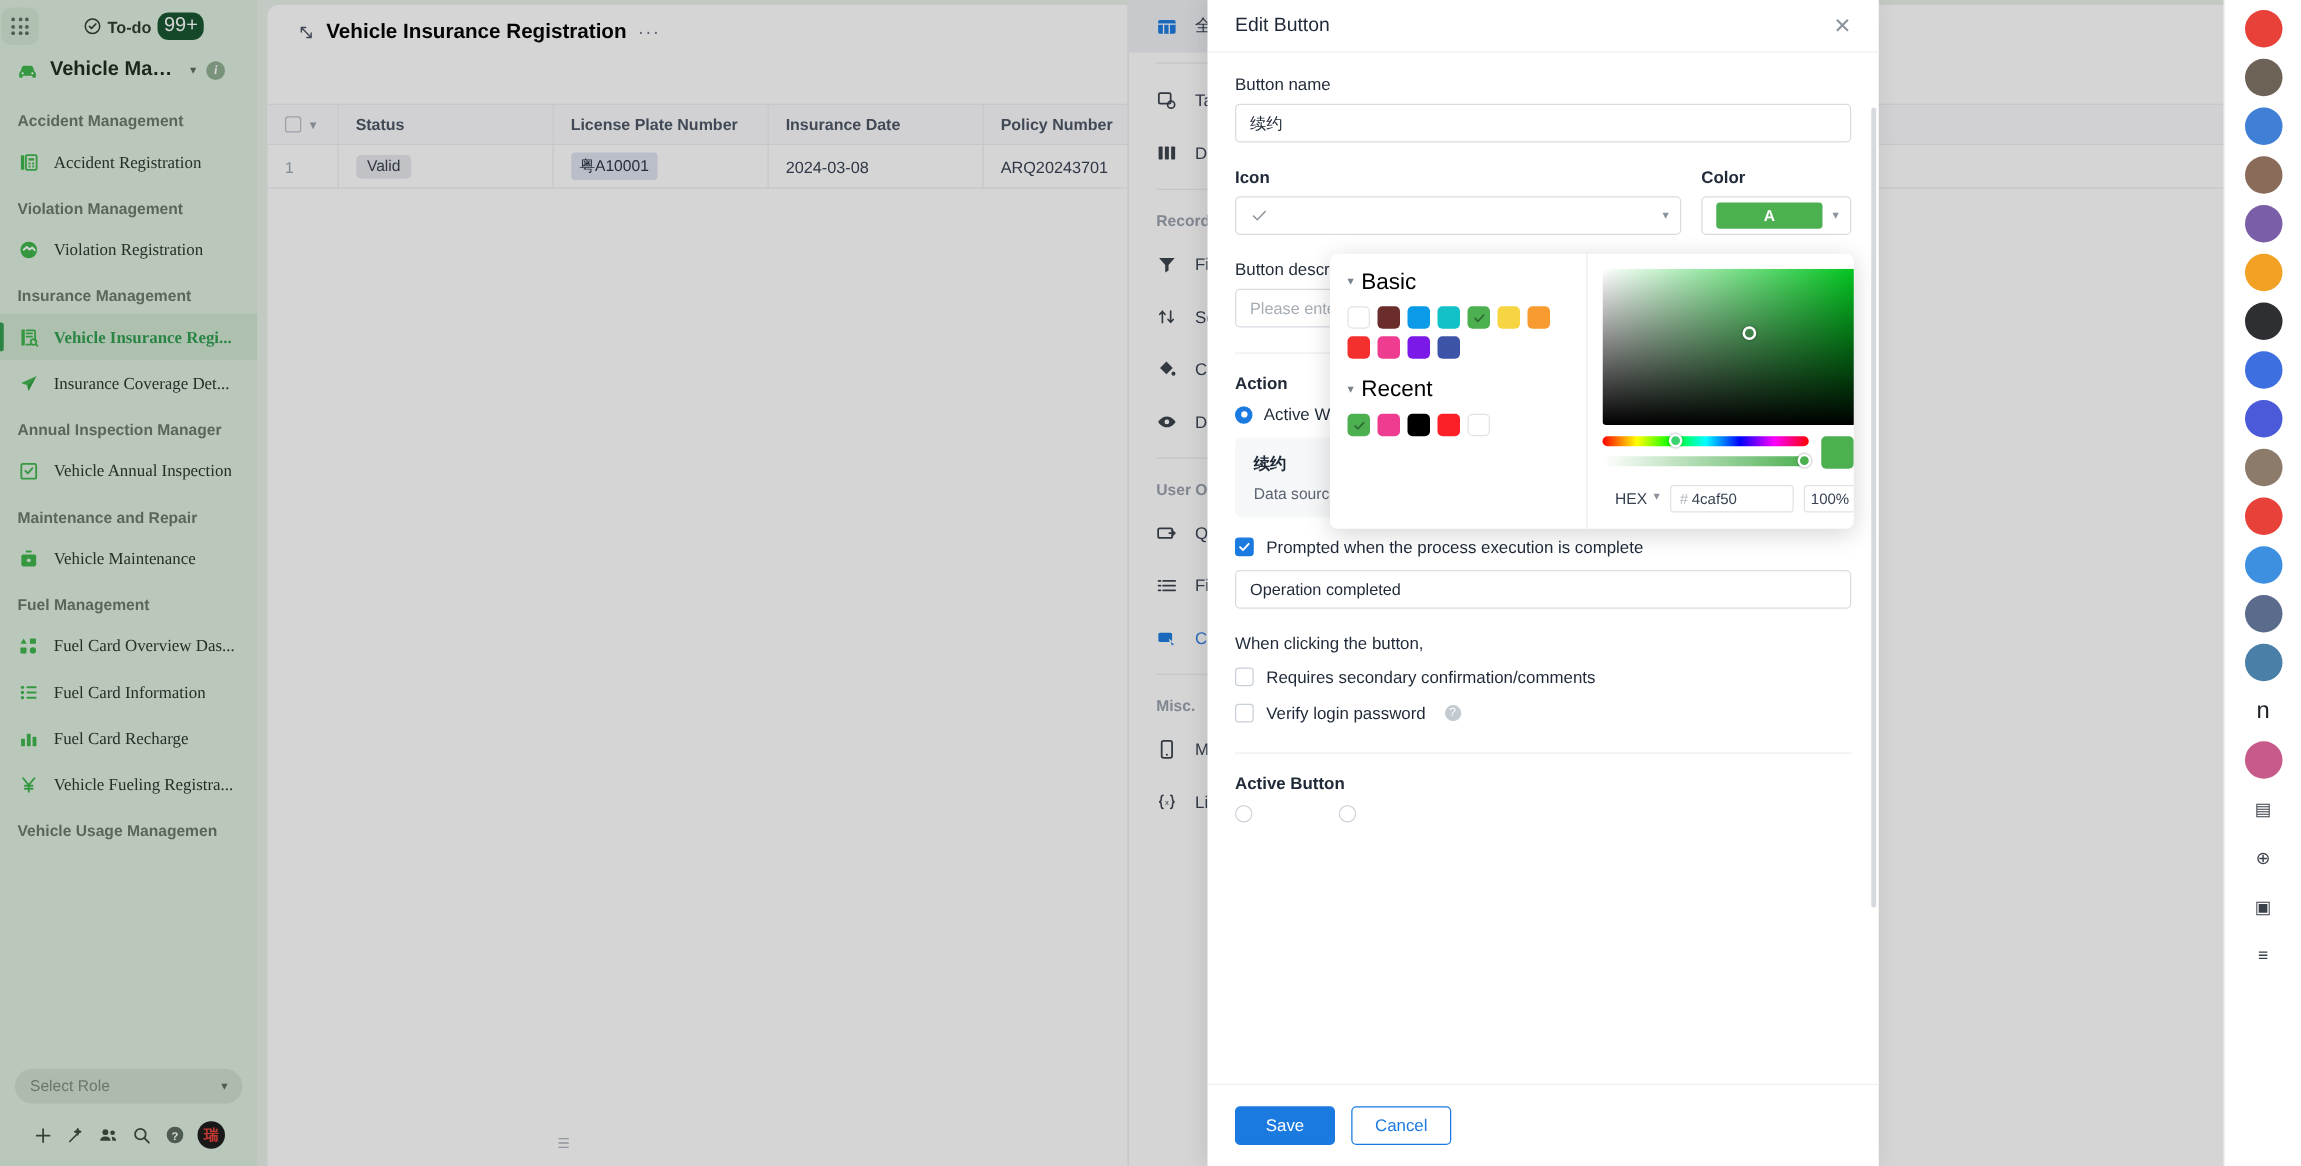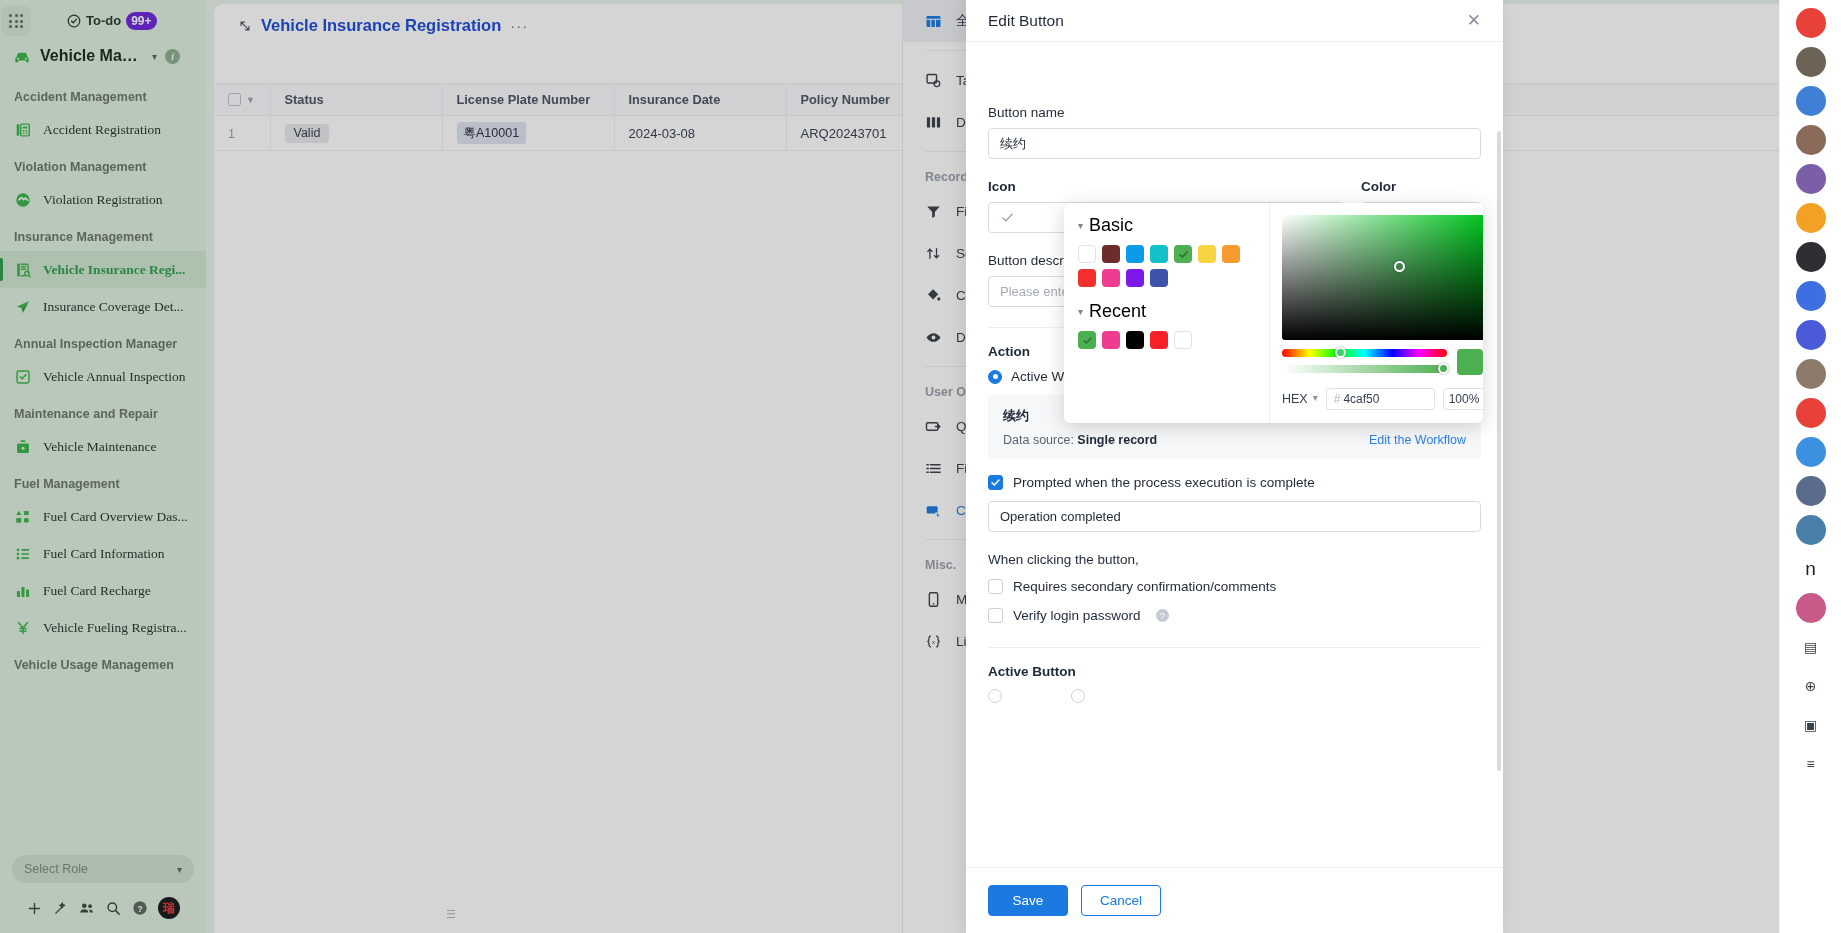--- a/index.html
+++ b/index.html
@@ -21,21 +21,21 @@
   .grid-btn {
     width: 30px; height: 30px; border-radius: 8px; background: #d2e6d2;
     display: flex; align-items: center; justify-content: center; cursor: pointer;
   }
   .grid-dots { display: grid; grid-template-columns: repeat(3, 3px); gap: 2.5px; }
   .grid-dots i { width: 3px; height: 3px; background: #5f6b5f; border-radius: 50%; display:block;}
   .todo { display: flex; align-items: center; gap: 5px; margin-left: 28px; cursor: pointer; }
   .todo-check { width: 14px; height: 14px; }
   .todo-label { font-size: 13px; color: #2d3b2d; font-weight: 600; }
   .badge-99 {
-    background: #6d28d9; color: #fff; font-size: 12px; font-weight: 700;
+    background: #14532d; color: #fff; font-size: 16px; font-weight: 400;
     border-radius: 9px; padding: 1.5px 5px; line-height: 1.2;
   }
   .sb-app {
     display: flex; align-items: center; gap: 8px; padding: 4px 12px 10px 12px; cursor: pointer;
   }
   .sb-app-name {
     font-size: 16px; font-weight: 700; color: #1b2a1b; white-space: nowrap;
     overflow: hidden; text-overflow: ellipsis; max-width: 104px;
   }
   .chev { color: #5a6a5a; font-size: 10px; }
@@ -83,21 +83,21 @@
   .main {
     position: absolute; left: 206px; top: 0; right: 0; bottom: 0;
     background: #e9f2e9;
   }
   .page-card {
     position: absolute; left: 8px; top: 4px; right: 0px; bottom: 0;
     background: #fff; border-radius: 9px 0 0 0; overflow: hidden;
   }
   .page-head { display: flex; align-items: center; gap: 9px; padding: 12px 0 10px 24px; }
   .expand-ico { width: 14px; height: 14px; color: #4b5563; }
-  .page-title { font-size: 16.5px; font-weight: 700; color: #1d4ed8; }
+  .page-title { font-size: 16.5px; font-weight: 700; color: #000000; }
   .dots-more { color: #6b7280; font-size: 15px; letter-spacing: 1px; cursor: pointer; line-height: 1;}
   .tabbar { display: flex; align-items: center; gap: 0px; padding: 0 0 0 24px; height: 34px; flex-direction: column; }
   .tb-icon { width: 30px; display: flex; align-items: center; justify-content: center; cursor: pointer; color:#4b5563;}
   .tab-all {
     display: flex; align-items: center; gap: 6px; height: 34px; padding: 0 12px;
     font-size: 13px; color: #2f7fe0; font-weight: 600; position: relative; cursor: pointer;
     margin-left: 10px;
   }
   .tab-all::after {
     content:''; position: absolute; left: 2px; right: 2px; bottom: 0; height: 2.5px;
@@ -147,21 +147,20 @@
   .sp-ico { width: 17px; height: 17px; flex: none; }
   .sp-sep { height: 1px; background: #eceef0; margin: 8px 22px; }
   .sp-group { font-size: 12.5px; color: #98a0aa; font-weight: 700; padding: 10px 22px 6px 22px; }
 
   
   .scrim { position: absolute; inset: 0; background: rgba(20,22,26,0.18); }
   .modal {
     position: absolute; left: 966px; top: 0; width: 537px; height: 933px;
     background: #fff; display: flex; flex-direction: column;
     box-shadow: -3px 0 18px rgba(0,0,0,0.10);
-    gap: 45px;
   }
   .modal-head {
     height: 42px; display: flex; align-items: center; justify-content: space-between;
     padding: 0 22px; border-bottom: 1px solid #edeff1; flex: none;
   }
   .modal-title { font-size: 15.5px; color: #1f2937; }
   .close-x { color: #8b939c; font-size: 17px; cursor: pointer; line-height: 1; }
   .modal-body { flex: 1; overflow: hidden; padding: 18px 22px 0 22px; position: relative; }
   .fld-label { font-size: 13.5px; color: #1f2937; font-weight: 700; margin-bottom: 8px; }
   .fld-label.norm { font-weight: 400; }
@@ -268,21 +267,21 @@
     height: 8px; border-radius: 4px; margin-top: 8px; position: relative;
     background: linear-gradient(to right, rgba(76,175,80,0), #4caf50);
   }
   .alpha-knob {
     position: absolute; right: -2px; top: -2px; width: 11px; height: 11px; border-radius: 50%;
     background: #4caf50; border: 2px solid #fff; box-shadow: 0 0 2px rgba(0,0,0,0.45);
   }
   .preview-sq { width: 26px; height: 26px; border-radius: 4px; flex: none; }
   .hex-row { display: flex; align-items: center; gap: 8px; margin-top: 13px; }
   .hex-mode {
-    display: flex; align-items: flex-start; gap: 5px; font-size: 12.5px; color: #374151; cursor: pointer;
+    display: flex; align-items: flex-start; gap: 5px; font-size: 12.5px; color: #374151; cursor: pointer; margin-left: 10px;
   }
   .hex-input {
     flex: 1; height: 22px; border: 1px solid #dfe3e7; border-radius: 3px; display: flex;
     align-items: center; padding: 0 7px; font-size: 12px; color: #374151; gap: 3px;
   }
   .hex-input .hash { color: #b1b8bf; }
   .alpha-input {
     width: 42px; height: 22px; border: 1px solid #dfe3e7; border-radius: 3px; display: flex;
     align-items: center; justify-content: center; font-size: 12px; color: #374151;
   }

